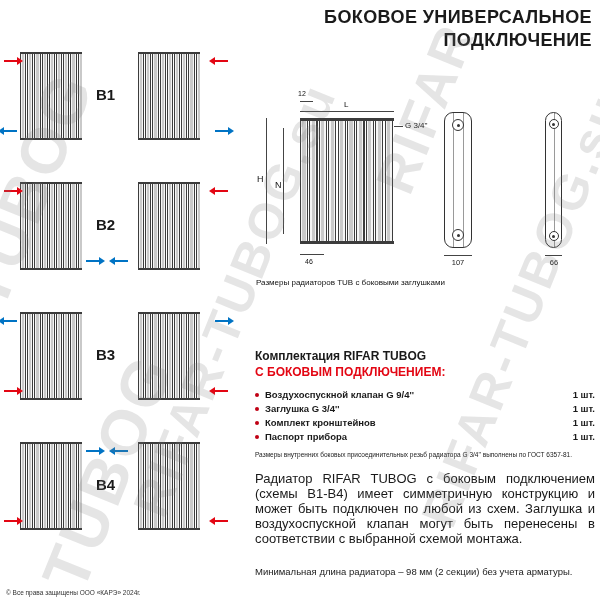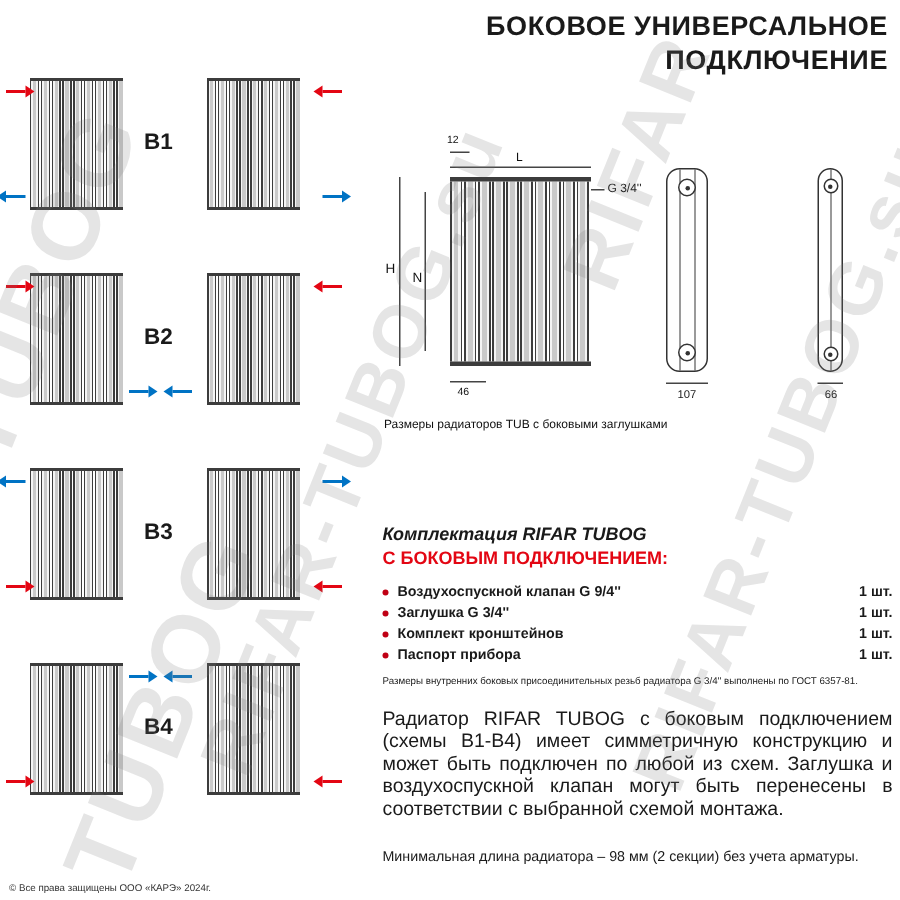--- a/index.html
+++ b/index.html
@@ -58,21 +58,21 @@
   .boss::after{content:"";position:absolute;left:50%;top:50%;width:3px;height:3px;margin:-1.5px 0 0 -1.5px;
                background:#333;border-radius:50%;}
   .boss.t{top:6px}.boss.b{bottom:6px}
   .pdimline{position:absolute;top:255px;height:1px;background:#444;}
   .pd1{left:444px;width:28px}.pd2{left:545px;width:17px}
   .pdim{position:absolute;top:258px;font-size:7.5px;text-align:center;}
   .pl1{left:436px;width:44px}.pl2{left:534px;width:40px}
 
   
   .package{position:absolute;left:255px;top:349px;width:340px;}
-  .pkg-h{font-size:12px;font-weight:700;font-style:italic;}
+  .pkg-h{font-size:12px;font-weight:700;}
   .pkg-sub{font-size:12px;font-weight:700;color:#e30613;margin-top:2px;}
   .pkg-list{margin-top:9px;}
   .pkg-item{display:flex;align-items:center;font-size:9.5px;font-weight:700;line-height:14px;}
   .bullet{width:4px;height:4px;background:#c00014;border-radius:50%;margin-right:6px;flex:none;}
   .pkg-qty{margin-left:auto;}
   .pkg-note{margin-top:7px;font-size:6.5px;color:#222;}
   .pkg-para{margin-top:13px;font-size:13px;line-height:15px;text-align:justify;}
   .pkg-min{margin-top:20px;font-size:9.5px;font-weight:400;}
 
   .copyright{position:absolute;left:6px;bottom:4px;font-size:6.5px;color:#333;}

